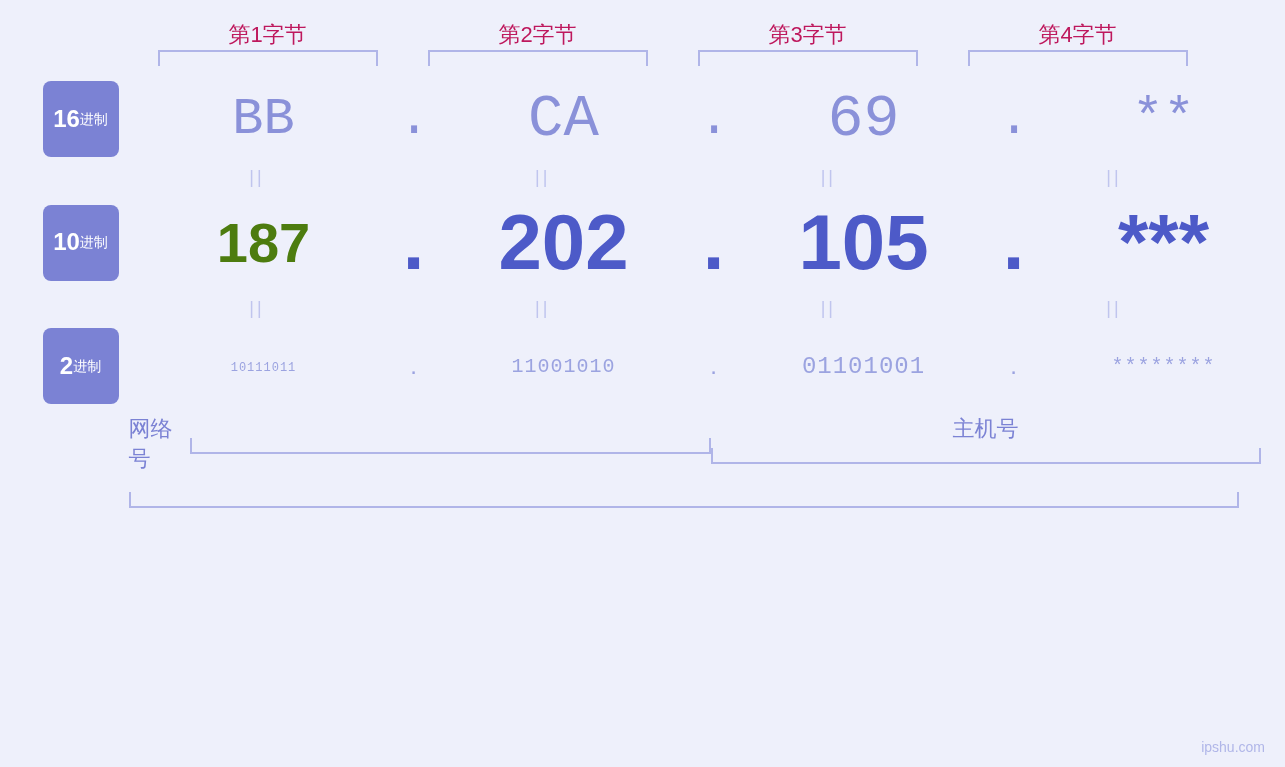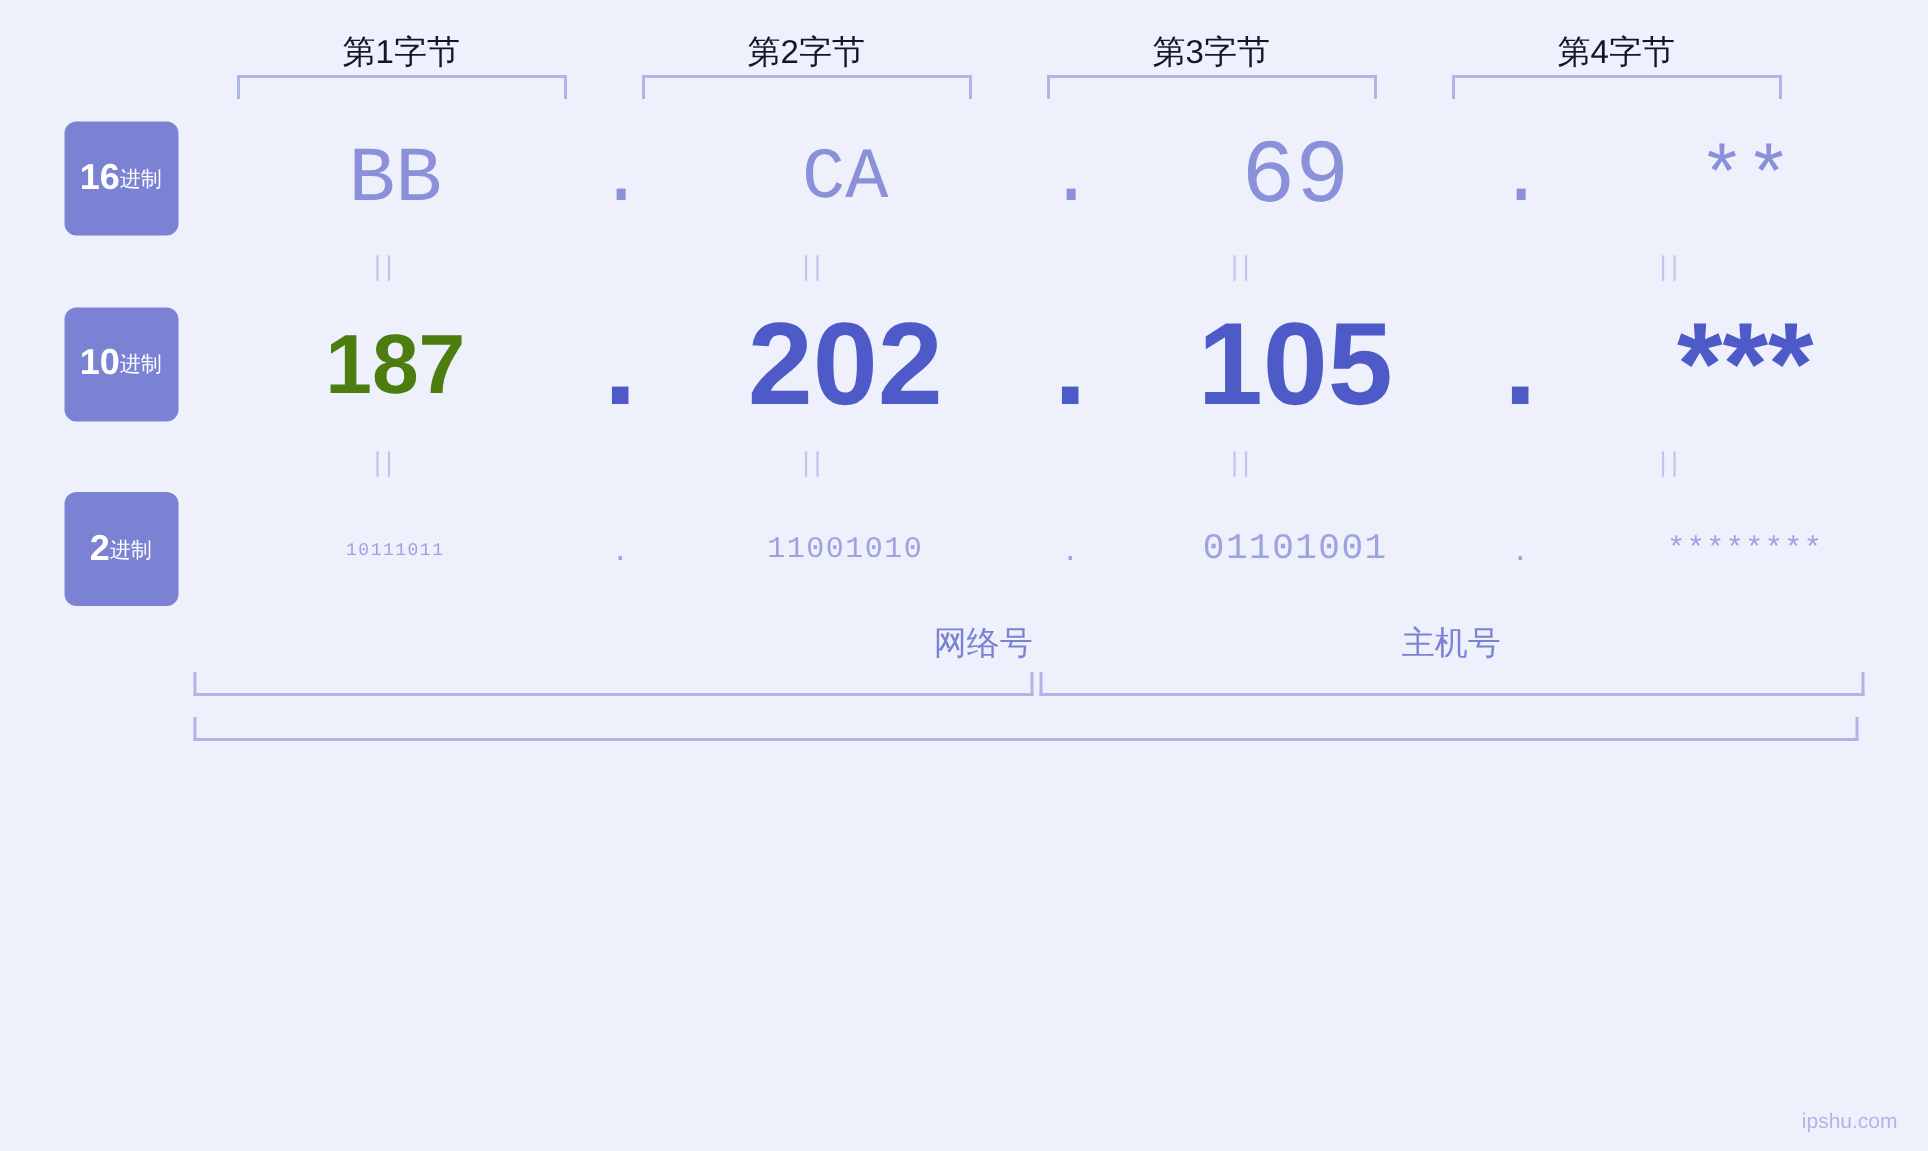--- a/index.html
+++ b/index.html
@@ -30,21 +30,21 @@
 
     .top-headers {
       display: flex;
       margin-left: 90px;
       margin-bottom: 0px;
     }
 
     .th {
       width: 270px;
       text-align: center;
-      color: #0f172a;
+      color: #be185d;
       font-size: 22px;
     }
 
     .top-brackets {
       display: flex;
       margin-left: 90px;
       margin-bottom: 15px;
     }
 
     .tb {
@@ -168,21 +168,21 @@
     <div class="lbadge">
       <div>16</div>
       <span>进制</span>
     </div>
     <div class="val-grid">
       <div class="vcell">
         <span style="color:#8a91d9; font-size:52px; font-family:'Courier New',monospace;">BB</span>
       </div>
       <div class="vsep" style="color:#8a91d9; font-size:52px; font-family:'Courier New',monospace;">.</div>
       <div class="vcell">
-        <span style="color:#8a91d9; font-size:48px; font-family:'Courier New',monospace;">CA</span>
+        <span style="color:#8a91d9; font-size:59px; font-family:'Courier New',monospace;">CA</span>
       </div>
       <div class="vsep" style="color:#8a91d9; font-size:52px; font-family:'Courier New',monospace;">.</div>
       <div class="vcell">
         <span style="color:#8a91d9; font-size:60px; font-family:'Courier New',monospace;">69</span>
       </div>
       <div class="vsep" style="color:#8a91d9; font-size:52px; font-family:'Courier New',monospace;">.</div>
       <div class="vcell">
         <span style="color:#8a91d9; font-size:52px; font-family:'Courier New',monospace;">**</span>
       </div>
     </div>
@@ -251,21 +251,21 @@
       </div>
       <div class="vsep" style="color:#9ba3e0; font-size:24px;">.</div>
       <div class="vcell">
         <span style="color:#9ba3e0; font-size:20px; font-family:'Courier New',monospace; letter-spacing:1px;">********</span>
       </div>
     </div>
   </div>
 
   <div style="margin-left:86px; margin-top:10px; display:flex; gap:0;">
 
-    <div style="display:flex;flex-direction:column;align-items:flex-end;">
+    <div style="display:flex;flex-direction:row;align-items:center;">
       <div style="color:#7b82d4; font-size:22px; margin-bottom:4px;">网络号</div>
       <div style="width:560px; height:16px; border:2px solid #b0b5e8; border-top:none;"></div>
     </div>
     <div style="width:30px;"></div>
 
     <div style="display:flex;flex-direction:column;align-items:center;">
       <div style="color:#7b82d4; font-size:22px; margin-bottom:4px;">主机号</div>
       <div style="width:550px; height:16px; border:2px solid #b0b5e8; border-top:none;"></div>
     </div>
   </div>

